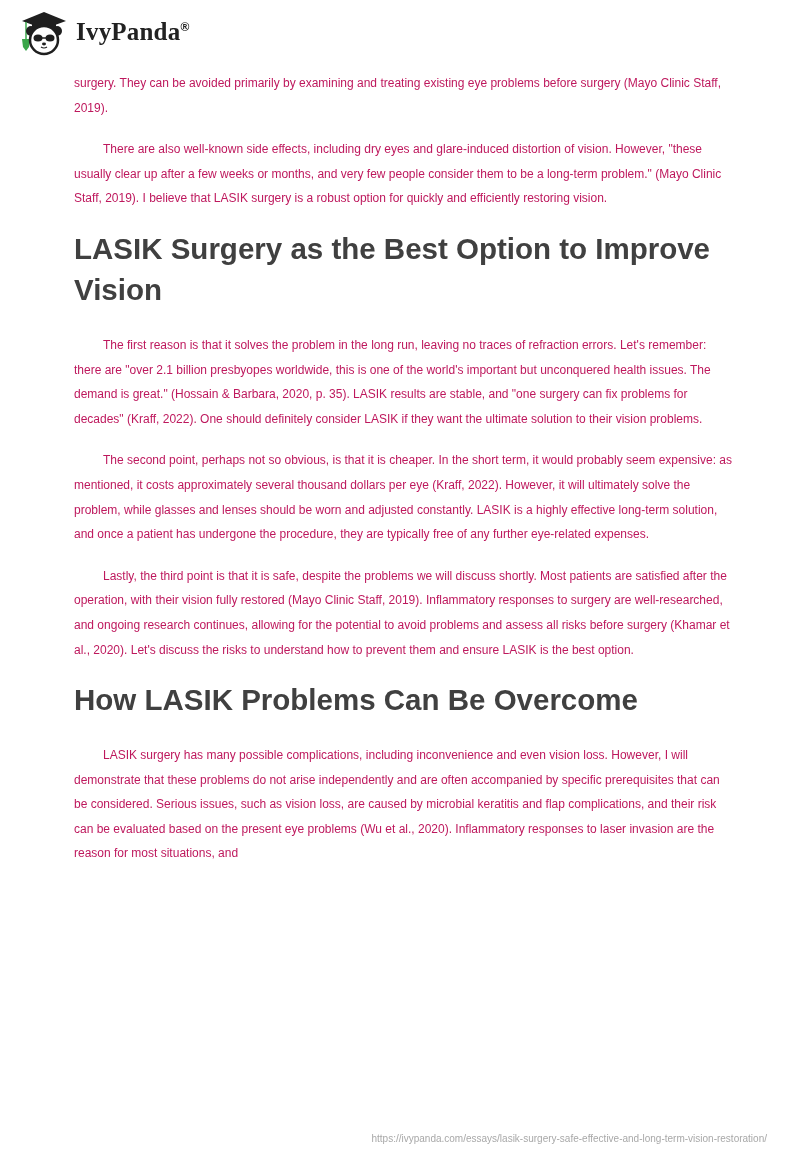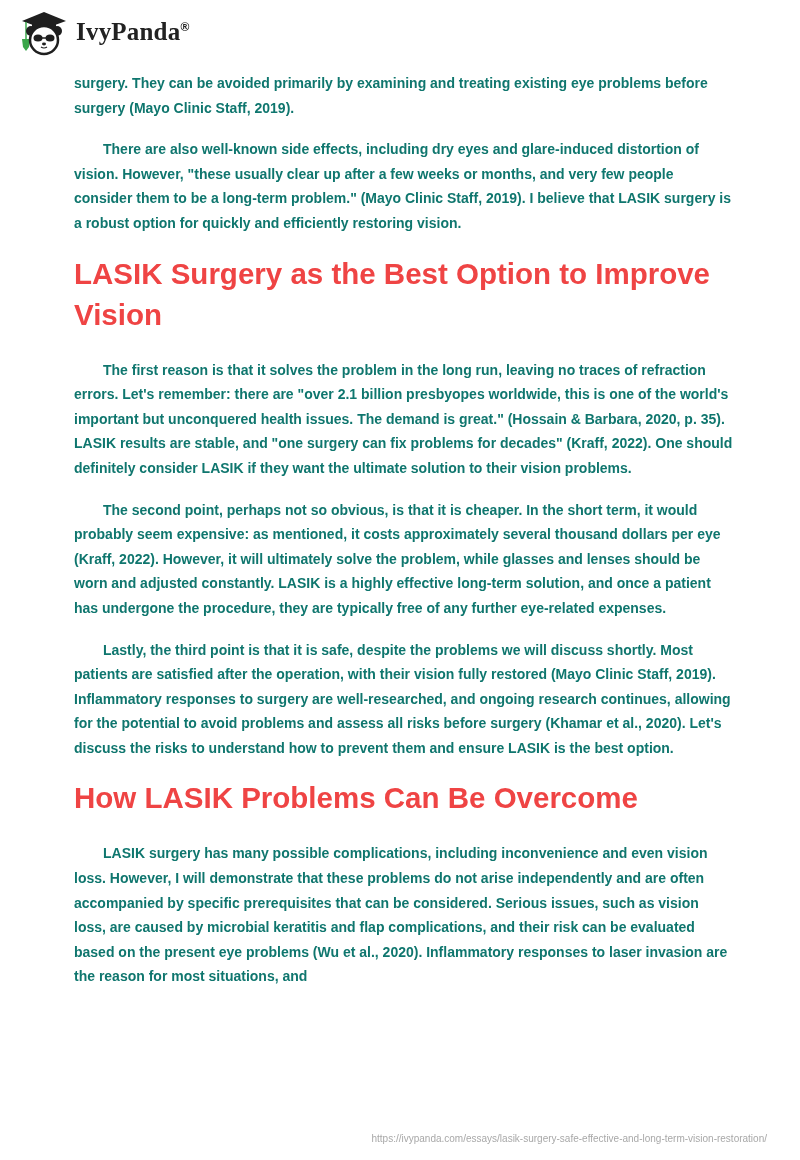--- a/index.html
+++ b/index.html
@@ -4,23 +4,23 @@
 <style>
   html, body { margin: 0; padding: 0; background: #ffffff; }
   body { width: 800px; height: 1160px; position: relative; overflow: hidden; font-family: "Liberation Sans", sans-serif; color: #222222; }
   .header { position: absolute; top: 0; left: 0; width: 800px; height: 62px; }
   .logo { position: absolute; left: 18px; top: 7px; display: flex; align-items: center; }
   .logo-mark { width: 52px; height: 50px; position: relative; }
   .logo-text { font-family: "Liberation Serif", serif; font-weight: bold; font-size: 25px; color: #222; margin-left: 6px; letter-spacing: 0.2px; }
   .logo-reg { font-size: 12px; vertical-align: super; font-family: "Liberation Sans", sans-serif; font-weight: bold; }
   .doc-title { position: absolute; right: 33px; top: 15px; font-size: 13px; color: #8a8a8a; }
   .content { position: absolute; left: 74px; top: 71px; width: 660px; }
-  p { margin: 0 0 17px 0; font-size: 14px; line-height: 24.6px; color: #0f766e; font-weight: bold; }
+  p { margin: 0 0 17px 0; font-size: 12px; line-height: 24.6px; color: #be185d; }
   p.indent { text-indent: 29px; }
-  h2 { margin: 0; font-size: 29.5px; line-height: 41px; font-weight: bold; color: #ef4444; }
+  h2 { margin: 0; font-size: 29.5px; line-height: 41px; font-weight: bold; color: #404040; }
   .h2a { margin-top: 8px; margin-bottom: 23px; }
   .h2b { margin-top: 6px; margin-bottom: 23px; }
   .footer-url { position: absolute; right: 33px; top: 1133px; font-size: 10px; color: #a8a8a8; }
 </style>
 </head>
 <body>
 
 <div class="header">
   <div class="logo">
     <div class="logo-mark">

